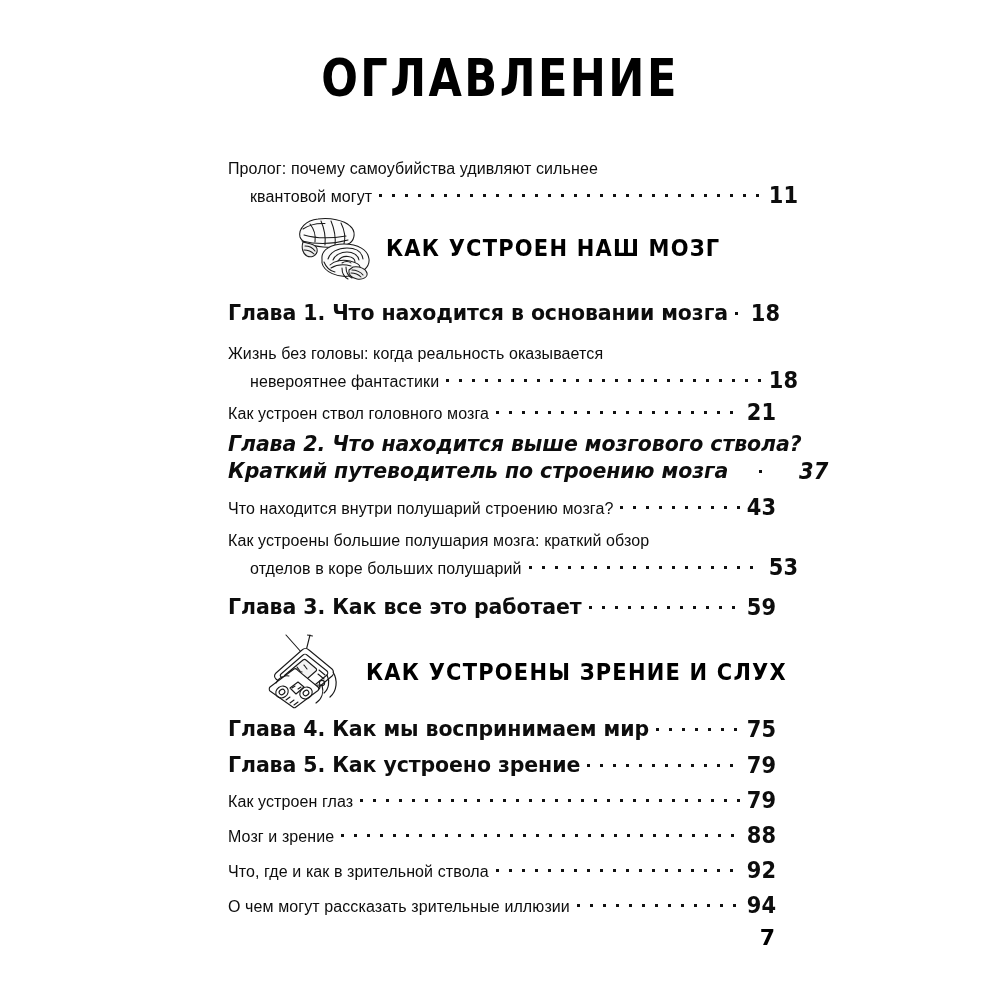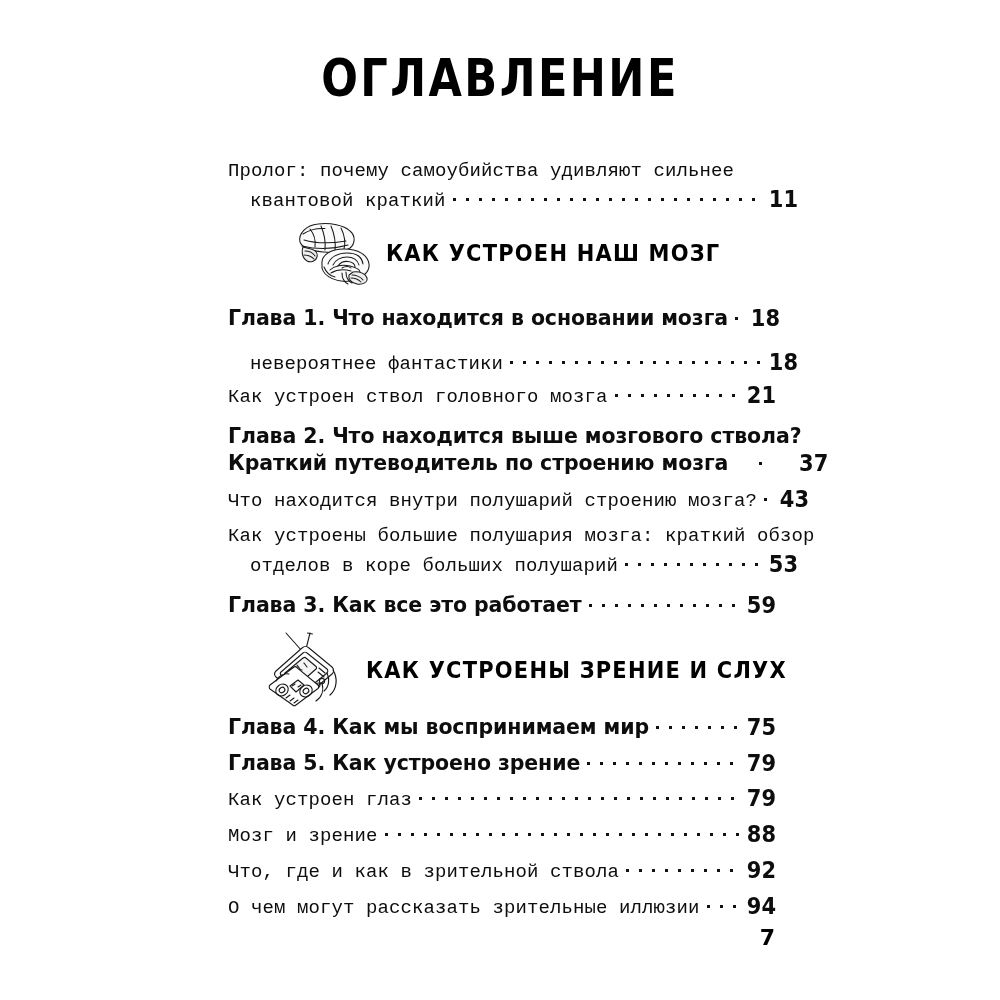--- a/index.html
+++ b/index.html
@@ -90,22 +90,22 @@
     font-weight: 700;
     font-size: 21px;
     text-align: right;
     min-width: 30px;
     transform: scaleY(1.1);
     transform-origin: center;
   }
 
   
   .sub .txt {
-    font-family: Liberation Mono, monospace;
-    font-size: 19px;
+    font-family: Liberation Sans, sans-serif;
+    font-size: 16px;
     letter-spacing: 0.1px;
   }
   
   .chap .txt {
     font-family: "DejaVu Sans", "Liberation Sans", sans-serif;
     font-size: 20.5px;
     font-weight: 600;
     letter-spacing: -0.1px;
     transform: scaleY(1.06);
     transform-origin: left center;
@@ -154,21 +154,21 @@
 
   <div class="toc-title">ОГЛАВЛЕНИЕ</div>
 
   <div class="toc-body">
 
     <div class="entry sub" style="margin-top:0;">
       <div class="row noleader">
         <span class="txt">Пролог: почему самоубийства удивляют сильнее</span>
       </div>
       <div class="row cont" style="margin-top:5px;">
-        <span class="txt">квантовой краткий</span>
+        <span class="txt">квантовой могут</span>
         <span class="leader"></span>
         <span class="pnum">11</span>
       </div>
     </div>
 
     <div class="section-head" style="margin-top:8px; height:66px;">
       <div class="section-icon" style="width:84px;height:66px;margin-left:62px;">
         <svg width="84" height="66" viewBox="0 0 84 66" fill="none" stroke="#1a1a1a" stroke-width="1.05" stroke-linecap="round" stroke-linejoin="round">
 
           <path d="M10 22 C8 14 16 5 28 4 C40 2.5 54 5 60 11 C66 16 65 24 60 28 C54 32 44 33 33 32 C22 31 12 28 10 22 Z" fill="#fbfbfb"></path>
@@ -207,36 +207,39 @@
 
     <div class="entry chap" style="margin-top:20px;">
       <div class="row">
         <span class="txt">Глава 1. Что находится в основании мозга</span>
         <span class="leader"></span>
         <span class="pnum">18</span>
       </div>
     </div>
 
     <div class="entry sub" style="margin-top:20px;">
+      <div class="row noleader">
+        <span class="txt">Жизнь без головы: когда реальность оказывается</span>
+      </div>
       <div class="row cont" style="margin-top:5px;">
         <span class="txt">невероятнее фантастики</span>
         <span class="leader"></span>
         <span class="pnum">18</span>
       </div>
     </div>
 
     <div class="entry sub" style="margin-top:8px;">
       <div class="row">
         <span class="txt">Как устроен ствол головного мозга</span>
         <span class="leader"></span>
         <span class="pnum">21</span>
       </div>
     </div>
 
-    <div class="entry chap" style="margin-top:16px;">
+    <div class="entry chap" style="margin-top:8px;font-style:italic;">
       <div class="row noleader">
         <span class="txt">Глава 2. Что находится выше мозгового ствола?</span>
       </div>
       <div class="row" style="margin-top:3px;gap:24px;">
         <span class="txt">Краткий путеводитель по строению мозга</span>
         <span class="leader"></span>
         <span class="pnum">37</span>
       </div>
     </div>
 

